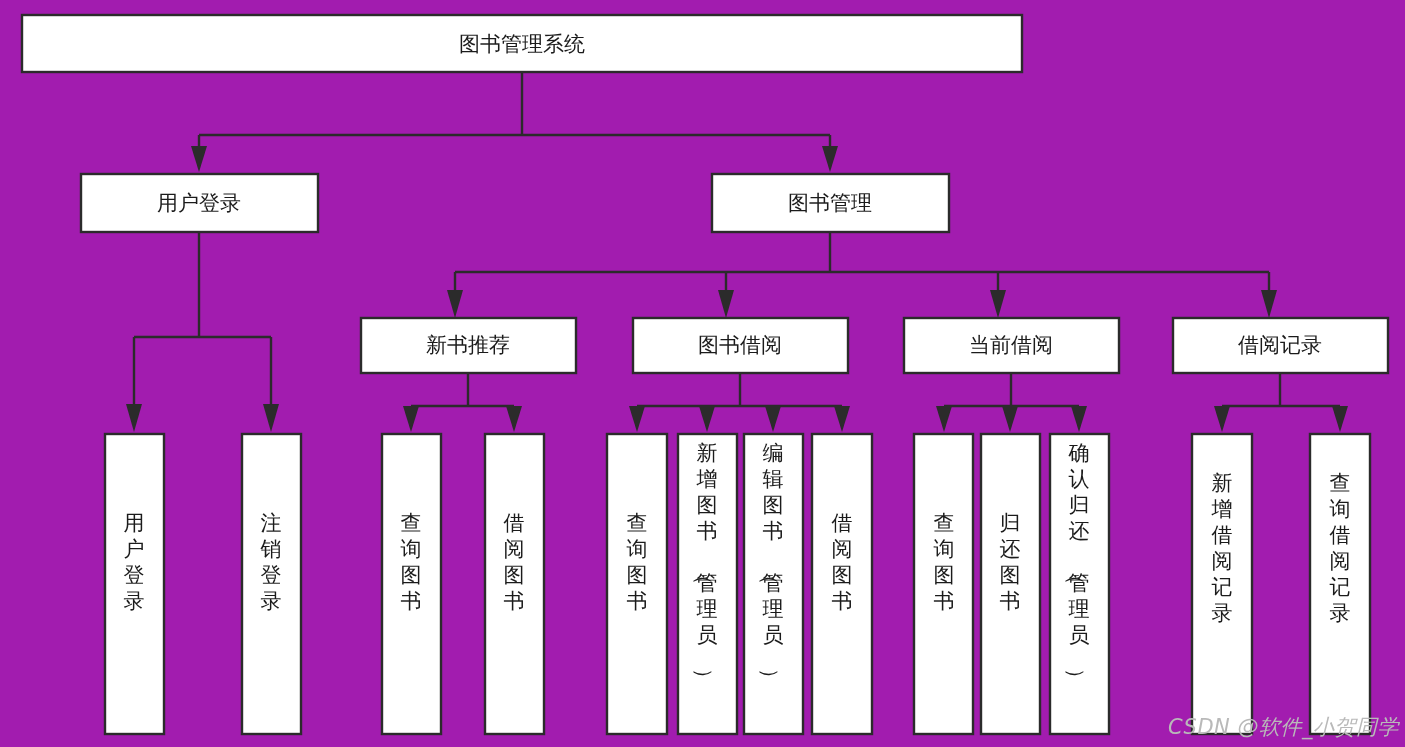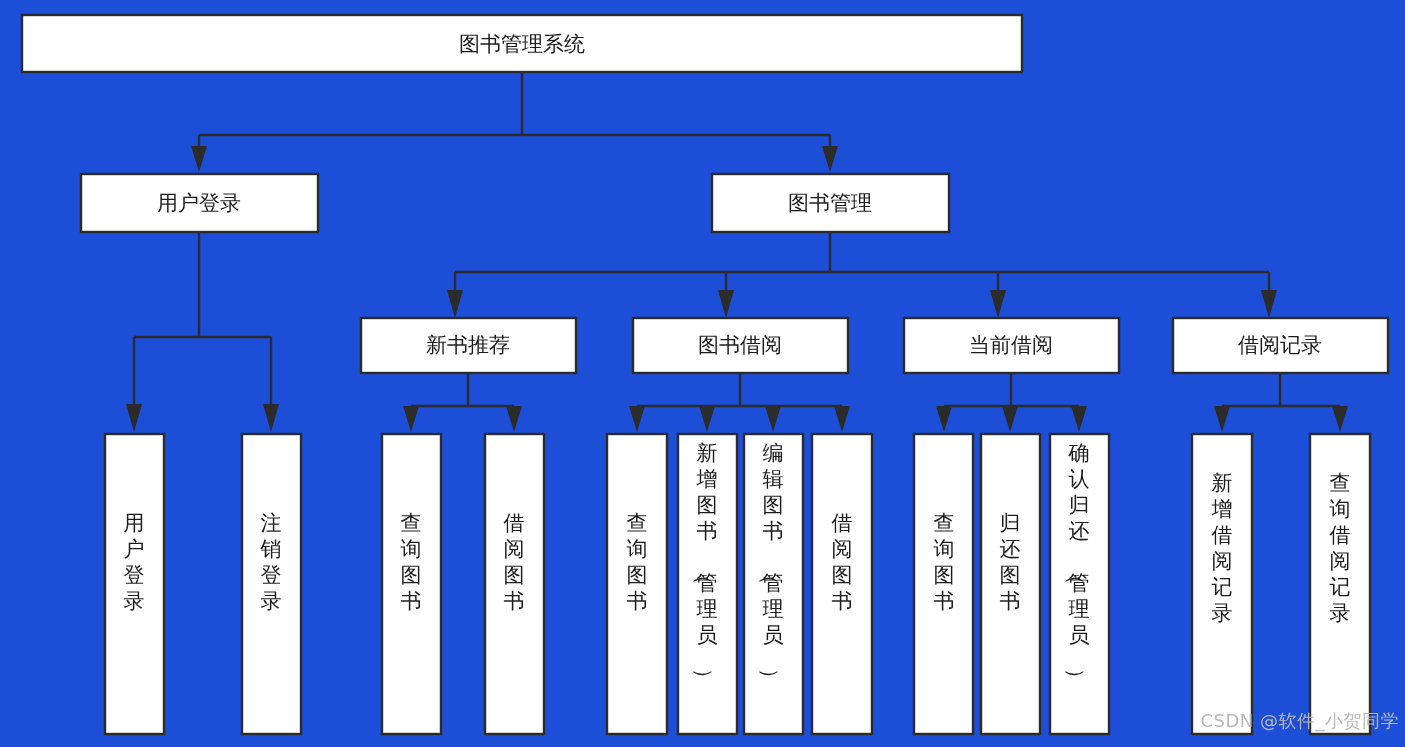--- a/index.html
+++ b/index.html
@@ -10,21 +10,21 @@
   body {
     width: 1405px;
     height: 747px;
     overflow: hidden;
     font-family: "DejaVu Sans", "Liberation Sans", sans-serif;
   }
   #diagram-root {
     position: relative;
     width: 1405px;
     height: 747px;
-    background: #1d4ed8;
+    background: #a21caf;
   }
   svg.diagram-canvas {
     position: absolute;
     top: 0;
     left: 0;
     width: 1405px;
     height: 747px;
   }
   .node-box {
     fill: #ffffff;
@@ -50,27 +50,28 @@
   }
   .node-label-v {
     font-family: "DejaVu Sans", "Liberation Sans", sans-serif;
     font-size: 21px;
     fill: #1b1b1b;
     text-anchor: middle;
   }
   .watermark-text {
     position: absolute;
     right: 6px;
-    bottom: 14px;
-    font-family: "DejaVu Sans", "Liberation Sans", sans-serif;
-    font-size: 18px;
+    bottom: 6px;
+    font-family: "DejaVu Sans", "Liberation Sans", sans-serif;
+    font-size: 21px;
     color: #b9b9b9;
     white-space: nowrap;
     letter-spacing: 0.5px;
     user-select: none;
+    font-style: italic;
   }
 </style>
 </head>
 <body>
 
 <div id="diagram-root">
 
   <svg class="diagram-canvas" viewBox="0 0 1405 747" xmlns="http://www.w3.org/2000/svg">
 
     <g>

